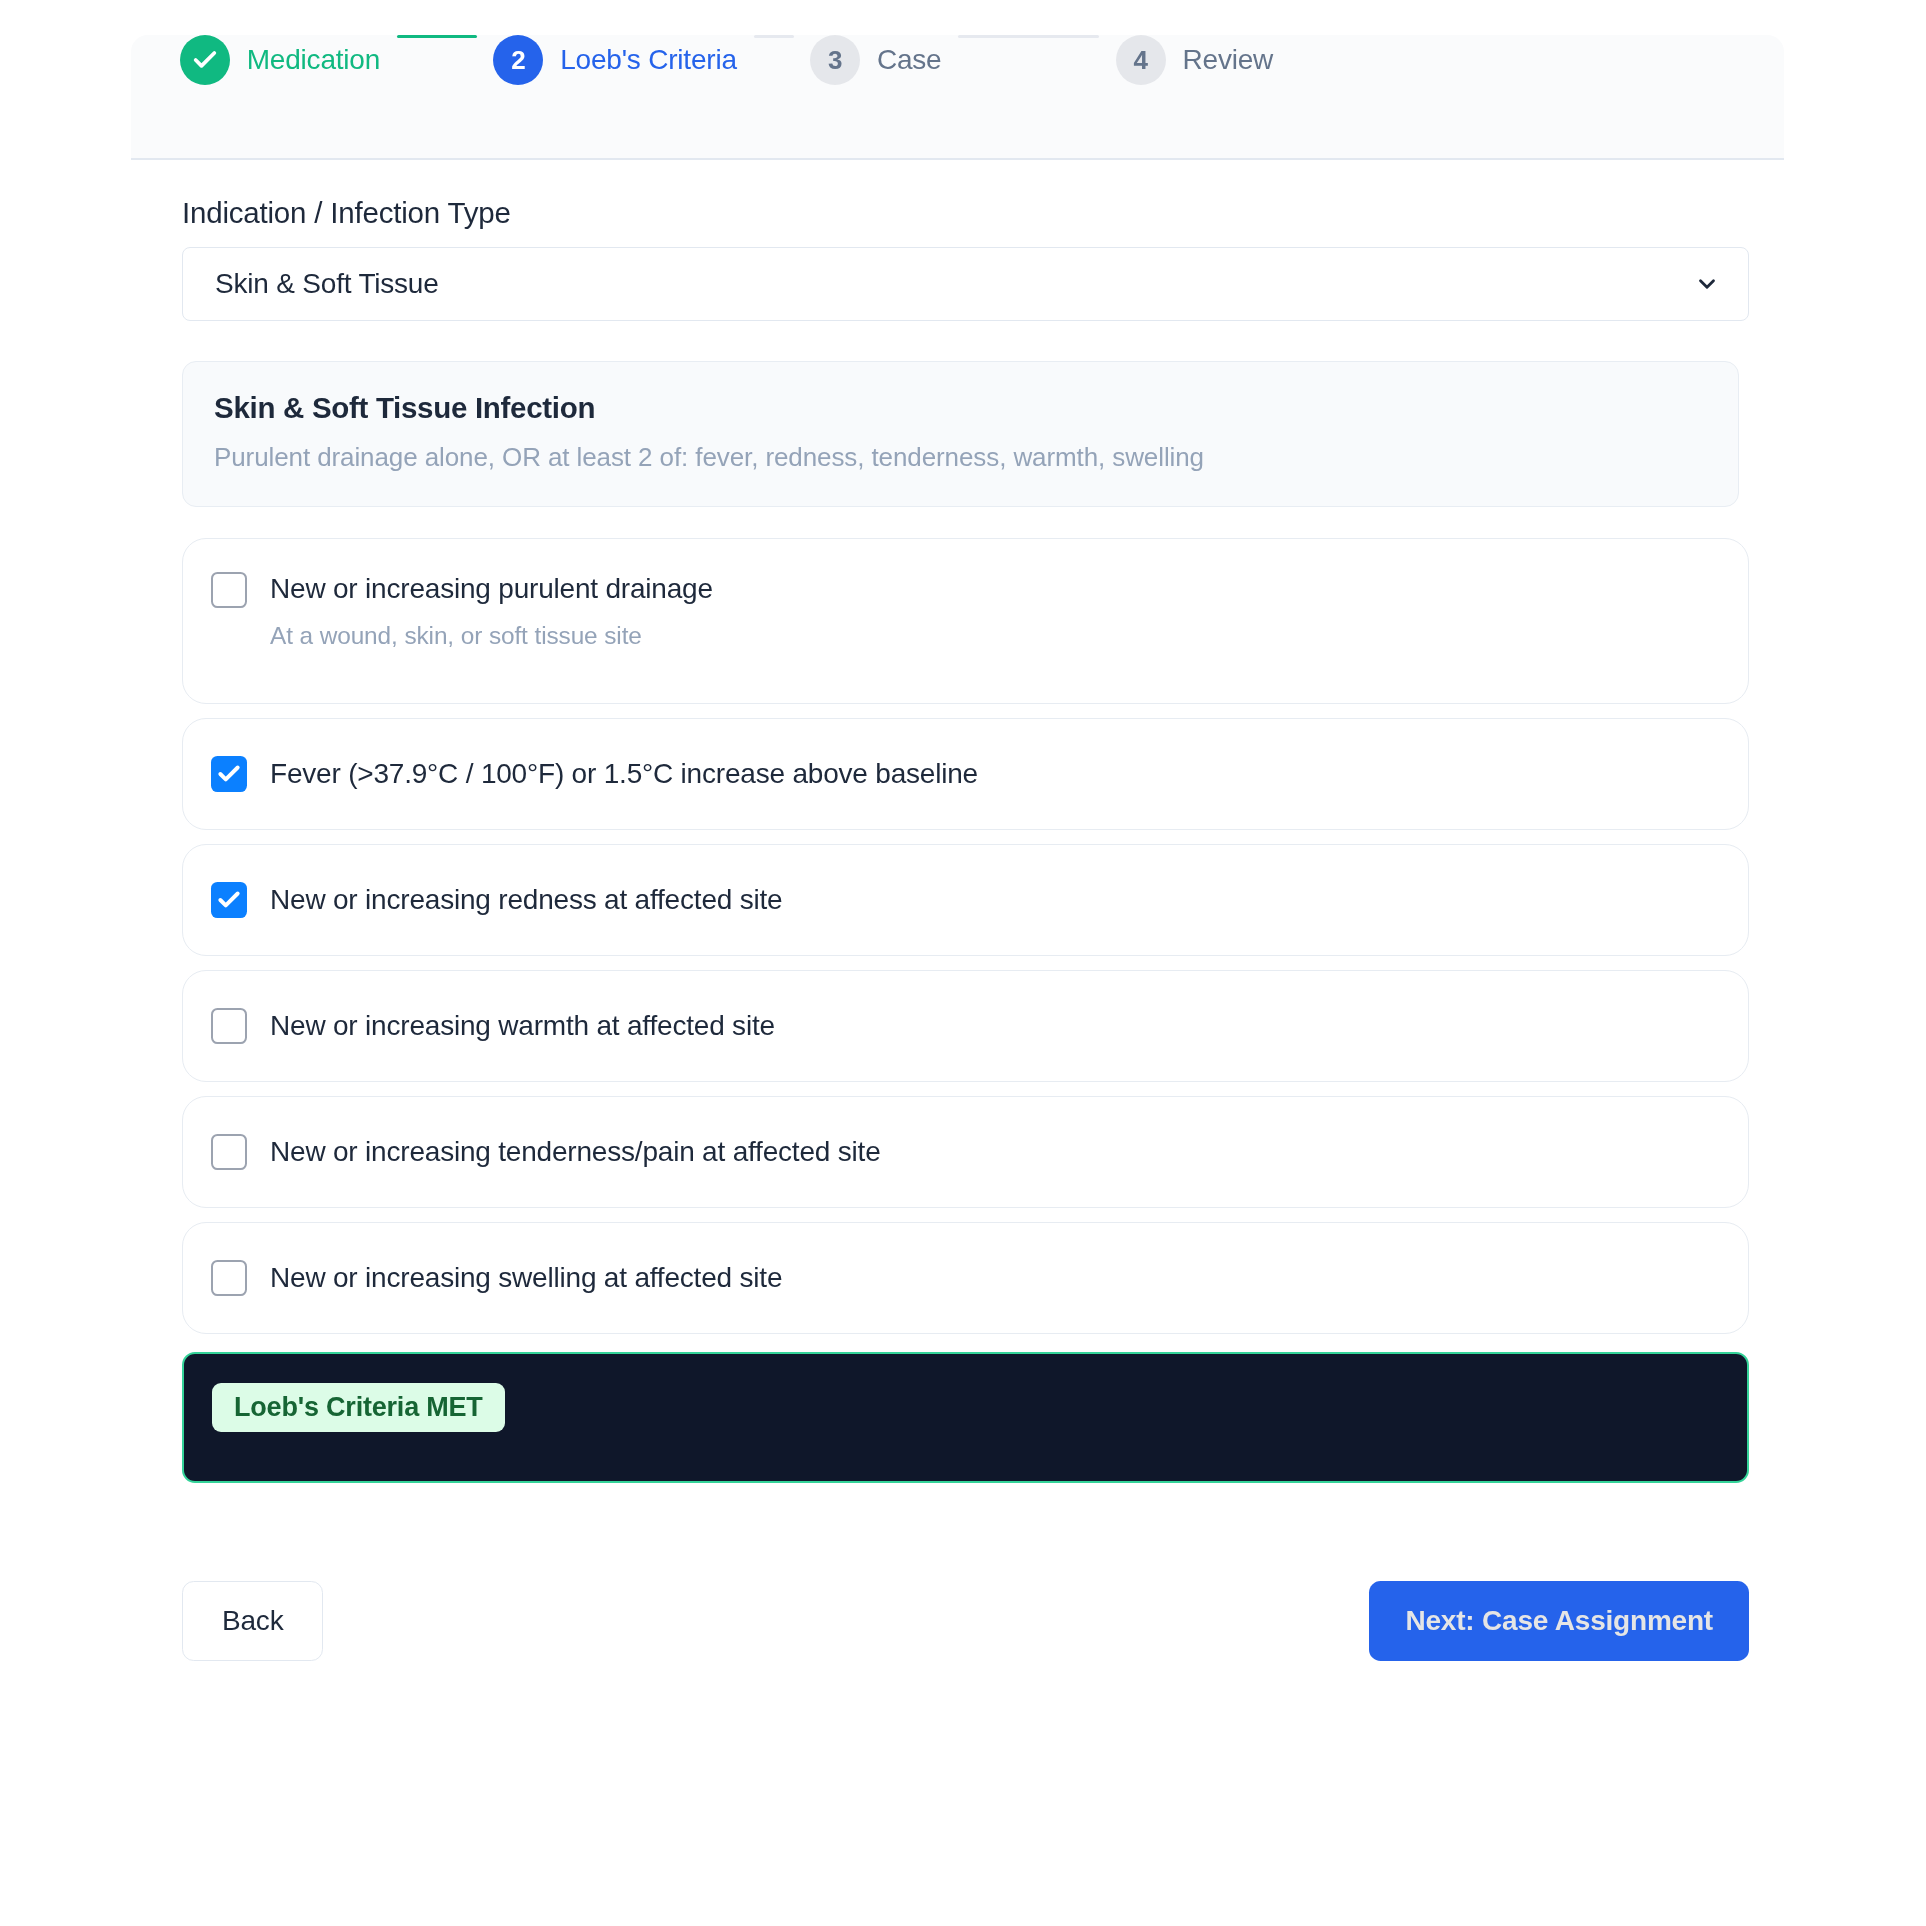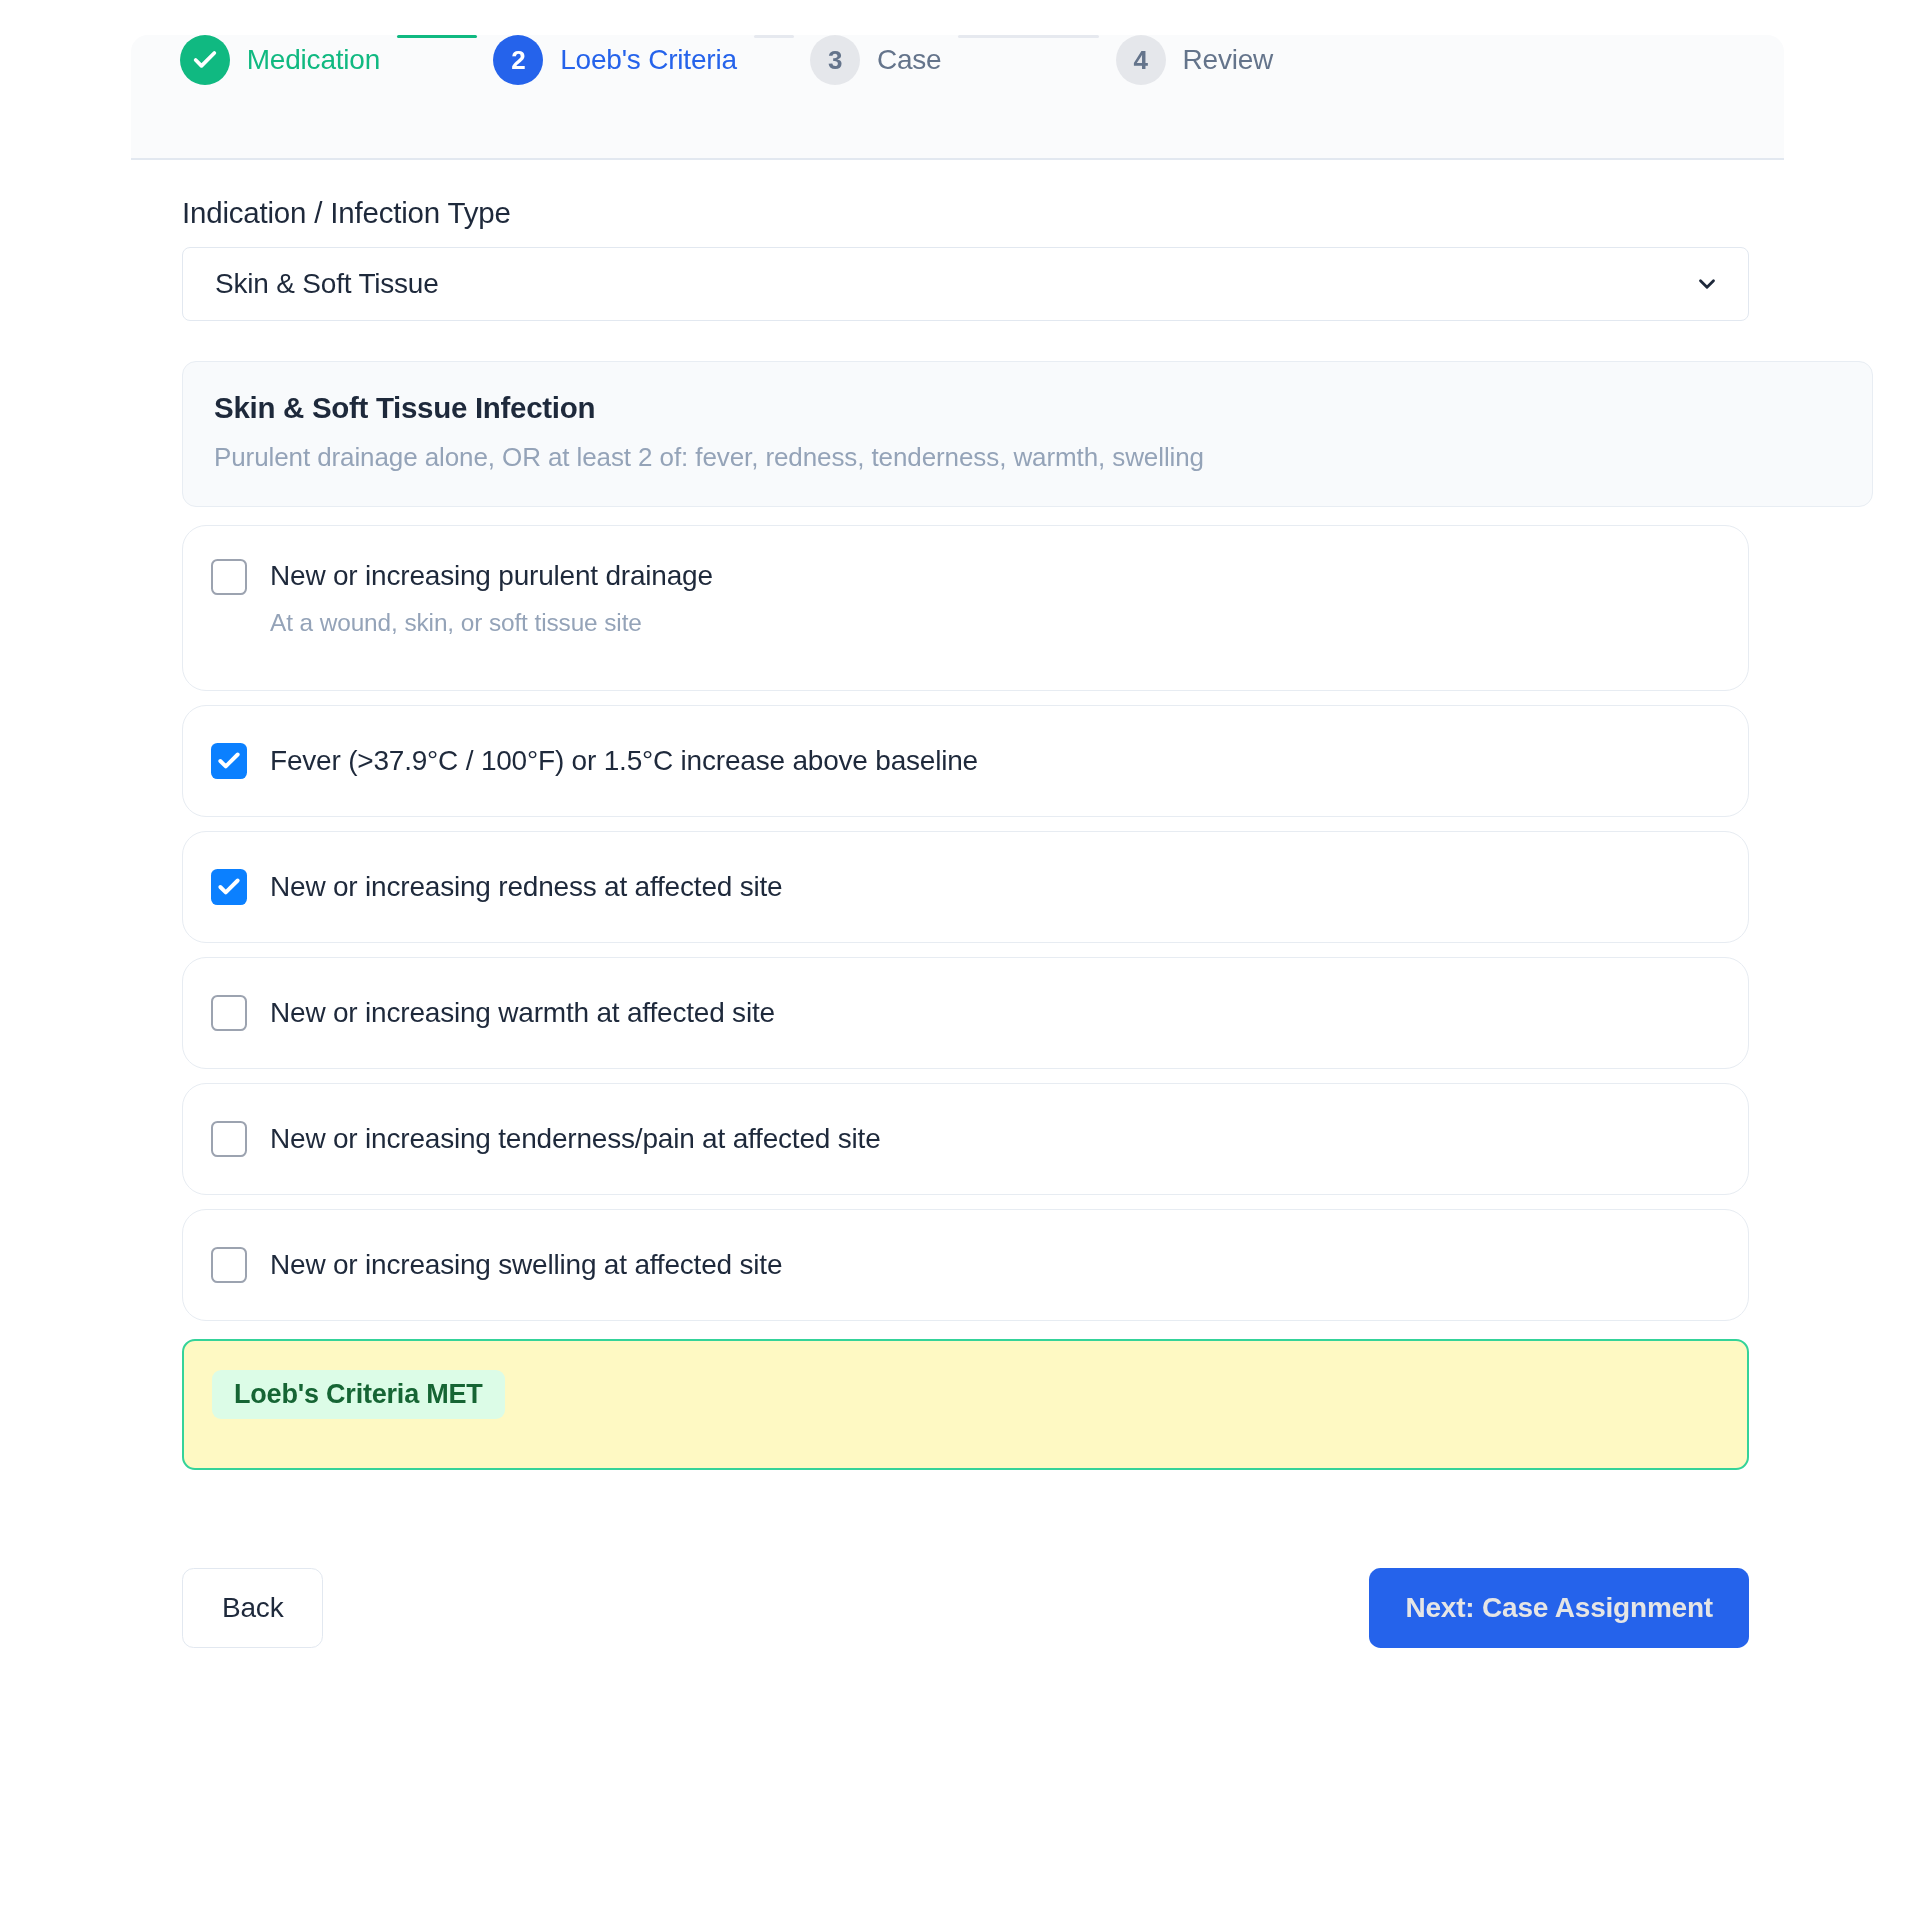--- a/index.html
+++ b/index.html
@@ -133,26 +133,26 @@
     top: 50%;
     transform: translateY(-50%);
     width: 26px;
     height: 26px;
     pointer-events: none;
   }
   .select-chevron svg { width: 100%; height: 100%; display: block; }
 
   
   .info-panel {
-    width: 1691px;
+    width: 1557px;
     background: #f8fafc;
     border: 1.9px solid #e8edf3;
     border-radius: 14px;
     padding: 29.5px 31px 33px 31px;
-    margin-bottom: 18px;
+    margin-bottom: 31px;
   }
   .info-title {
     font-size: 29.5px;
     font-weight: 700;
     color: #1e293b;
     letter-spacing: -0.3px;
     margin-bottom: 16.7px;
   }
   .info-desc {
     font-size: 26px;
@@ -209,21 +209,21 @@
     font-size: 24.4px;
     color: #94a3b8;
     letter-spacing: -0.1px;
     margin-top: 16.7px;
   }
 
   
   .result {
     width: 1567px;
     margin-top: 18px;
-    background: #fef9c3;
+    background: #0f172a;
     border: 2.6px solid #34d399;
     border-radius: 13px;
     padding: 29.5px 28px 32px 28px;
   }
   .result-pill {
     display: inline-block;
     background: #dcfce7;
     color: #166534;
     font-size: 27px;
     font-weight: 700;

